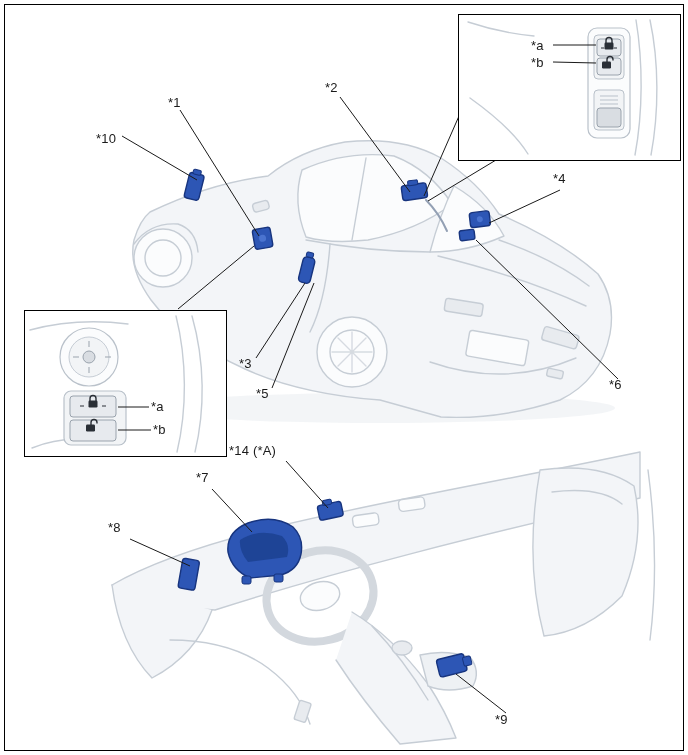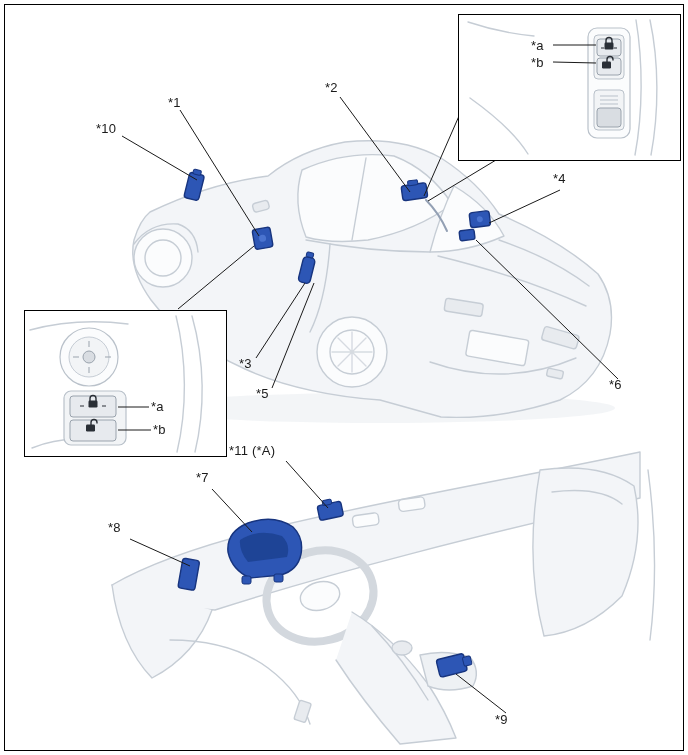--- a/index.html
+++ b/index.html
@@ -183,30 +183,30 @@
     <g>
       <use href="#padlock-open" transform="translate(92 425)"></use>
     </g>
     <g stroke="#1a1a1a" stroke-width="1">
       <path d="M118 407 L149 407"></path>
       <path d="M118 430 L151 430"></path>
     </g>
   </g>
 </svg>
 
-<div class="callout" style="left:96px;  top:121px">*10</div>
+<div class="callout" style="left:96px;  top:131px">*10</div>
 <div class="callout" style="left:168px; top:95px">*1</div>
 <div class="callout" style="left:325px; top:80px">*2</div>
 <div class="callout" style="left:553px; top:171px">*4</div>
 <div class="callout" style="left:239px; top:356px">*3</div>
 <div class="callout" style="left:256px; top:386px">*5</div>
 <div class="callout" style="left:609px; top:377px">*6</div>
 <div class="callout" style="left:196px; top:470px">*7</div>
 <div class="callout" style="left:108px; top:520px">*8</div>
-<div class="callout" style="left:229px; top:443px">*11 (*A)</div>
+<div class="callout" style="left:229px; top:443px">*14 (*A)</div>
 <div class="callout" style="left:495px; top:712px">*9</div>
 
 <div class="callout" style="left:531px; top:38px">*a</div>
 <div class="callout" style="left:531px; top:55px">*b</div>
 <div class="callout" style="left:151px; top:399px">*a</div>
 <div class="callout" style="left:153px; top:422px">*b</div>
 
 </div>
 
 </body></html>

